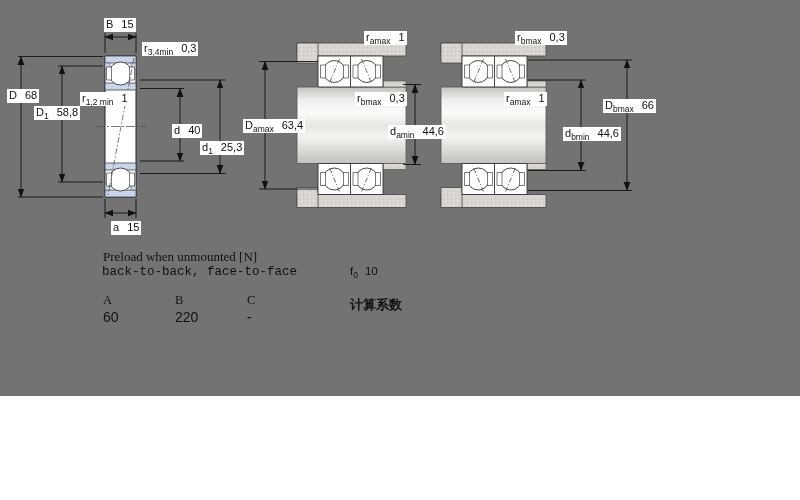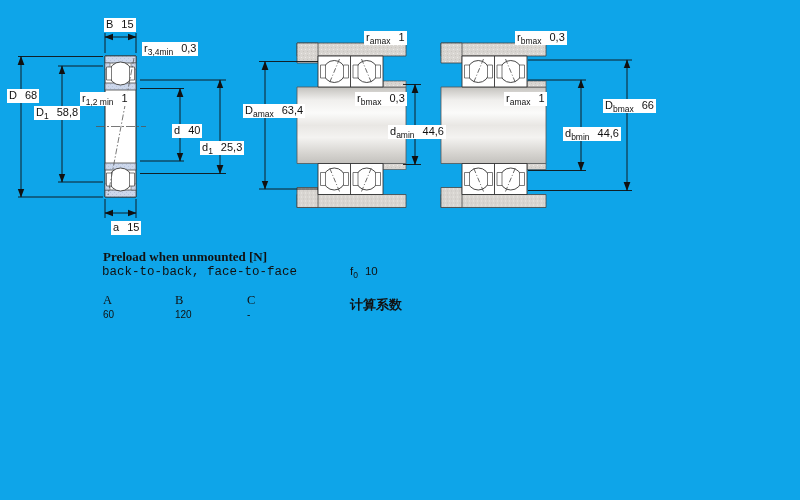--- a/index.html
+++ b/index.html
@@ -2,41 +2,41 @@
 <html style="--line: #1a1a1a; --ring-fill: #ccd7eb; --metal: #d8d5d1;"><head>
 <meta charset="utf-8">
 <style>
   :root{
     --line:#1a1a1a;
     --ring-fill:#ccd7eb;
     --metal:#d8d5d1;
     --metal2:#cfccc7;
   }
   html,body{margin:0;padding:0;background:#fff;}
-  #stage{position:relative;width:800px;height:500px;background:#0ea5e9;overflow:hidden;
+  #stage{position:relative;width:800px;height:396px;background:#737373;overflow:hidden;
          font-family:"Liberation Sans","DejaVu Sans",sans-serif;}
   #drawing{position:absolute;left:0;top:0;}
   .dim{position:absolute;white-space:nowrap;font-size:11px;color:#111;
        background:#fff;padding:0 2px;line-height:13px;}
   .dim sub{font-size:8.5px;line-height:8px;}
   .dim .val{margin-left:8px;}
   .notes{position:absolute;left:0;top:0;width:800px;color:#111;}
   .pre-title{position:absolute;left:103px;top:249px;font-family:"Liberation Serif","DejaVu Serif",serif;
-             font-weight:bold;font-size:13px;}
+             font-weight:normal;font-size:13px;}
   .pre-sub{position:absolute;left:102px;top:265px;font-family:Liberation Mono, monospace;
            font-size:12.5px;}
   .calc-title{position:absolute;left:350px;top:249px;font-weight:bold;font-size:13px;margin-top:47px;}
   .f0{position:absolute;left:350px;top:265px;font-size:11.5px;}
   .f0 sub{font-size:8.5px;}
   .f0 .val{margin-left:7px;}
   .ptable{position:absolute;left:103px;top:293px;}
   .prow{display:flex;}
   .pcell{width:72px;text-align:left;}
   .phead .pcell{font-family:"Liberation Serif","DejaVu Serif",serif;font-size:12.5px;height:15px;}
-  .pvals .pcell{font-size:10px;padding-top:1px;}
+  .pvals .pcell{font-size:14px;padding-top:1px;}
   svg line,svg rect,svg circle,svg path{vector-effect:non-scaling-stroke;}
 </style>
 </head>
 <body>
 
 <div id="stage">
 
   <svg id="drawing" width="800" height="500" viewBox="0 0 800 500">
     <defs>
       <marker id="ah" viewBox="0 0 8 8" refX="7.5" refY="4" markerWidth="9" markerHeight="9" orient="auto-start-reverse" markerUnits="userSpaceOnUse">
@@ -168,21 +168,21 @@
   <span class="dim" style="left:142px;top:42px"><span>r</span><sub>3,4min</sub><span class="val">0,3</span></span>
   <span class="dim" style="left:7px;top:89px"><span>D</span><sub></sub><span class="val">68</span></span>
   <span class="dim" style="left:34px;top:106px"><span>D</span><sub>1</sub><span class="val">58,8</span></span>
   <span class="dim" style="left:80px;top:92px"><span>r</span><sub>1,2 min</sub><span class="val">1</span></span>
   <span class="dim" style="left:172px;top:124px"><span>d</span><sub></sub><span class="val">40</span></span>
   <span class="dim" style="left:200px;top:141px"><span>d</span><sub>1</sub><span class="val">25,3</span></span>
   <span class="dim" style="left:111px;top:221px"><span>a</span><sub></sub><span class="val">15</span></span>
 
   <span class="dim" style="left:364px;top:31px"><span>r</span><sub>amax</sub><span class="val">1</span></span>
   <span class="dim" style="left:355px;top:92px"><span>r</span><sub>bmax</sub><span class="val">0,3</span></span>
-  <span class="dim" style="left:243px;top:104px"><span>D</span><sub>amax</sub><span class="val">63,4</span></span>
+  <span class="dim" style="left:243px;top:119px"><span>D</span><sub>amax</sub><span class="val">63,4</span></span>
   <span class="dim" style="left:388px;top:125px"><span>d</span><sub>amin</sub><span class="val">44,6</span></span>
 
   <span class="dim" style="left:515px;top:31px"><span>r</span><sub>bmax</sub><span class="val">0,3</span></span>
   <span class="dim" style="left:504px;top:92px"><span>r</span><sub>amax</sub><span class="val">1</span></span>
   <span class="dim" style="left:603px;top:99px"><span>D</span><sub>bmax</sub><span class="val">66</span></span>
   <span class="dim" style="left:563px;top:127px"><span>d</span><sub>bmin</sub><span class="val">44,6</span></span>
 
   <div class="notes">
     <div class="pre-title">Preload when unmounted [N]</div>
     <div class="pre-sub">back-to-back, face-to-face</div>
@@ -190,19 +190,19 @@
     <div class="f0"><span>f</span><sub>0</sub><span class="val">10</span></div>
 
     <div class="ptable">
       <div class="prow phead">
         <div class="pcell">A</div>
         <div class="pcell">B</div>
         <div class="pcell">C</div>
       </div>
       <div class="prow pvals">
         <div class="pcell">60</div>
-        <div class="pcell">120</div>
+        <div class="pcell">220</div>
         <div class="pcell">-</div>
       </div>
     </div>
   </div>
 
 </div>
 
 </body></html>

